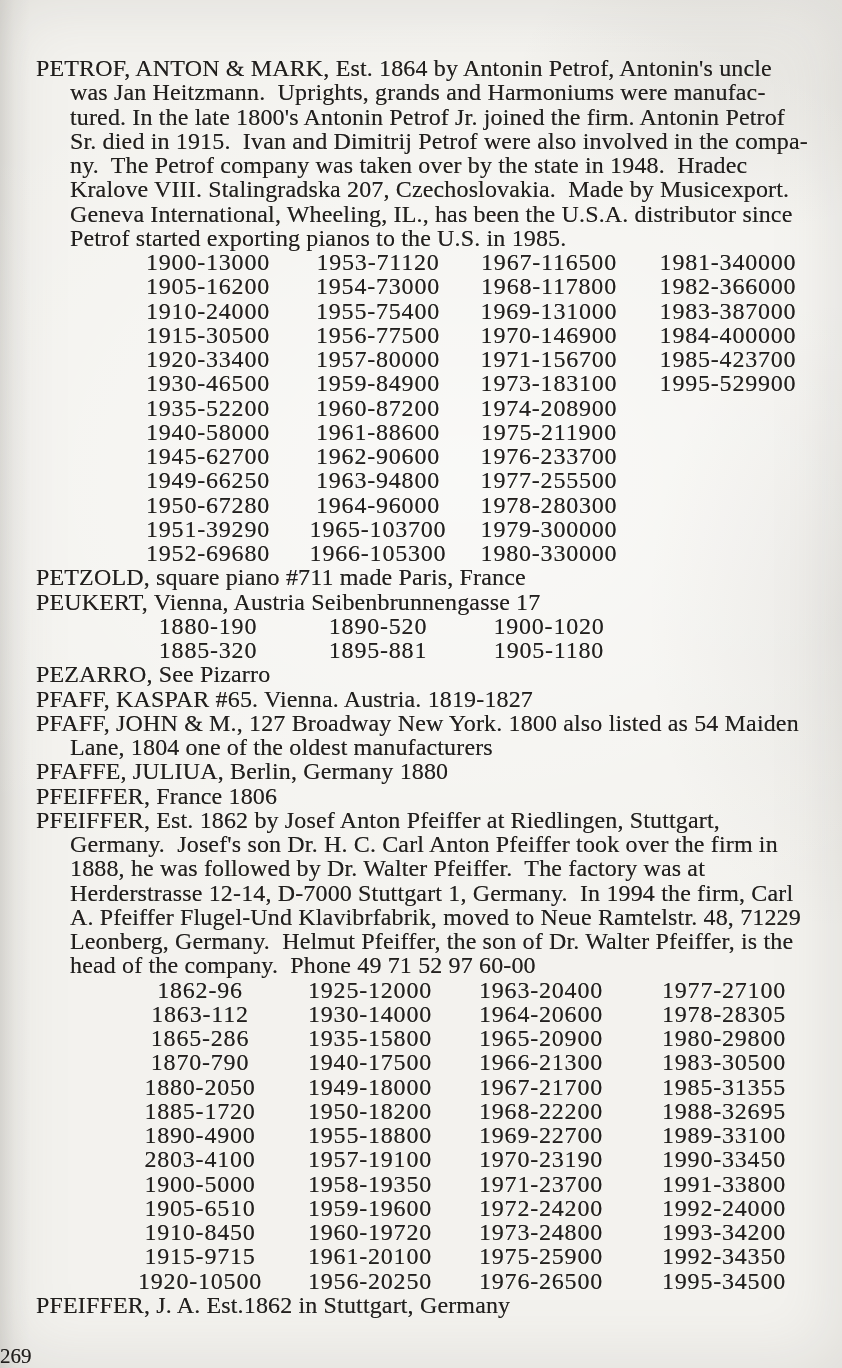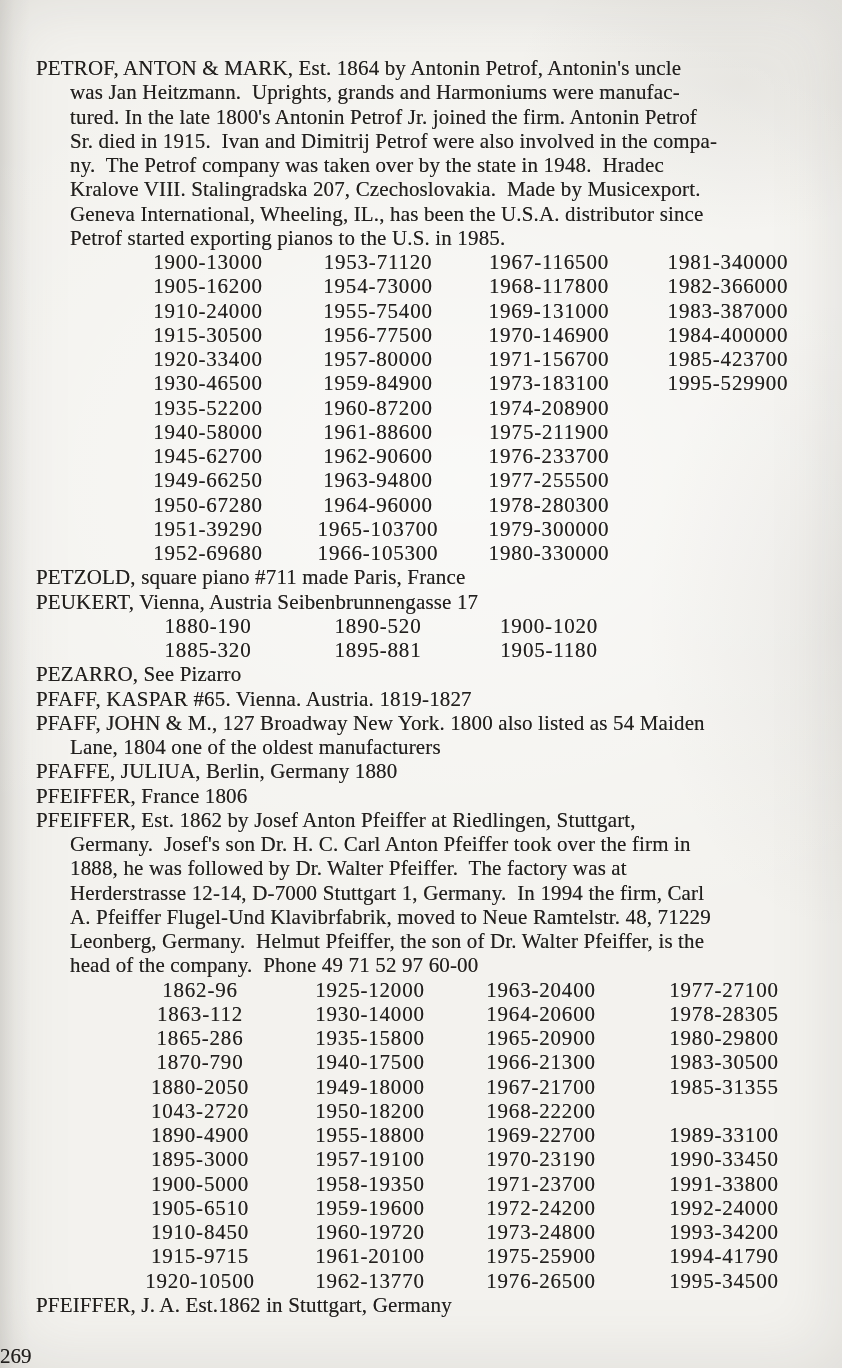--- a/index.html
+++ b/index.html
@@ -16,21 +16,21 @@
     background:
       radial-gradient(ellipse 900px 700px at 55% 35%, rgba(255,255,255,0.55), rgba(255,255,255,0) 70%),
       radial-gradient(ellipse 300px 200px at 88% 6%, rgba(120,116,108,0.10), rgba(120,116,108,0) 75%),
       radial-gradient(ellipse 260px 420px at 100% 45%, rgba(120,116,108,0.10), rgba(120,116,108,0) 75%),
       linear-gradient(to right, rgba(110,108,100,0.16) 0px, rgba(110,108,100,0.05) 14px, rgba(110,108,100,0) 30px),
       #f3f2ee;
     box-shadow: inset 0 0 70px rgba(125,122,114,0.18);
   }
   .content {
     position:absolute; left:36px; top:56px; width:786px;
-    font-size:21px; line-height:24.25px;
+    font-size:24px; line-height:24.25px;
     letter-spacing:0.15px;
     text-shadow:0 0 0.5px rgba(30,28,26,0.55);
     font-family:Liberation Serif, serif;
   }
   .line { white-space:pre; }
   .line.cont { padding-left:34px; }
   .trow {
     display:grid;
     grid-template-columns:168px 172px 170px 1fr;
     padding-left:88px;
@@ -110,28 +110,28 @@
         <div class="line cont">Herderstrasse 12-14, D-7000 Stuttgart 1, Germany.  In 1994 the firm, Carl</div>
         <div class="line cont">A. Pfeiffer Flugel-Und Klavibrfabrik, moved to Neue Ramtelstr. 48, 71229</div>
         <div class="line cont">Leonberg, Germany.  Helmut Pfeiffer, the son of Dr. Walter Pfeiffer, is the</div>
         <div class="line cont">head of the company.  Phone 49 71 52 97 60-00</div>
         <div class="num-table">
           <div class="trow"><span class="tcell">1862-96</span><span class="tcell">1925-12000</span><span class="tcell">1963-20400</span><span class="tcell">1977-27100</span></div>
           <div class="trow"><span class="tcell">1863-112</span><span class="tcell">1930-14000</span><span class="tcell">1964-20600</span><span class="tcell">1978-28305</span></div>
           <div class="trow"><span class="tcell">1865-286</span><span class="tcell">1935-15800</span><span class="tcell">1965-20900</span><span class="tcell">1980-29800</span></div>
           <div class="trow"><span class="tcell">1870-790</span><span class="tcell">1940-17500</span><span class="tcell">1966-21300</span><span class="tcell">1983-30500</span></div>
           <div class="trow"><span class="tcell">1880-2050</span><span class="tcell">1949-18000</span><span class="tcell">1967-21700</span><span class="tcell">1985-31355</span></div>
-          <div class="trow"><span class="tcell">1043-2720</span><span class="tcell">1950-18200</span><span class="tcell">1968-22200</span></div>
+          <div class="trow"><span class="tcell">1885-1720</span><span class="tcell">1950-18200</span><span class="tcell">1968-22200</span><span class="tcell">1988-32695</span></div>
           <div class="trow"><span class="tcell">1890-4900</span><span class="tcell">1955-18800</span><span class="tcell">1969-22700</span><span class="tcell">1989-33100</span></div>
-          <div class="trow"><span class="tcell">1895-3000</span><span class="tcell">1957-19100</span><span class="tcell">1970-23190</span><span class="tcell">1990-33450</span></div>
+          <div class="trow"><span class="tcell">2803-4100</span><span class="tcell">1957-19100</span><span class="tcell">1970-23190</span><span class="tcell">1990-33450</span></div>
           <div class="trow"><span class="tcell">1900-5000</span><span class="tcell">1958-19350</span><span class="tcell">1971-23700</span><span class="tcell">1991-33800</span></div>
           <div class="trow"><span class="tcell">1905-6510</span><span class="tcell">1959-19600</span><span class="tcell">1972-24200</span><span class="tcell">1992-24000</span></div>
           <div class="trow"><span class="tcell">1910-8450</span><span class="tcell">1960-19720</span><span class="tcell">1973-24800</span><span class="tcell">1993-34200</span></div>
-          <div class="trow"><span class="tcell">1915-9715</span><span class="tcell">1961-20100</span><span class="tcell">1975-25900</span><span class="tcell">1994-41790</span></div>
-          <div class="trow"><span class="tcell">1920-10500</span><span class="tcell">1962-13770</span><span class="tcell">1976-26500</span><span class="tcell">1995-34500</span></div>
+          <div class="trow"><span class="tcell">1915-9715</span><span class="tcell">1961-20100</span><span class="tcell">1975-25900</span><span class="tcell">1992-34350</span></div>
+          <div class="trow"><span class="tcell">1920-10500</span><span class="tcell">1956-20250</span><span class="tcell">1976-26500</span><span class="tcell">1995-34500</span></div>
         </div>
       </div>
       <div class="entry e-pfeiffer-ja">
         <div class="line">PFEIFFER, J. A. Est.1862 in Stuttgart, Germany</div>
       </div>
     </div>
   <div class="footer">269</div>
 </div>
 
 </body></html>

